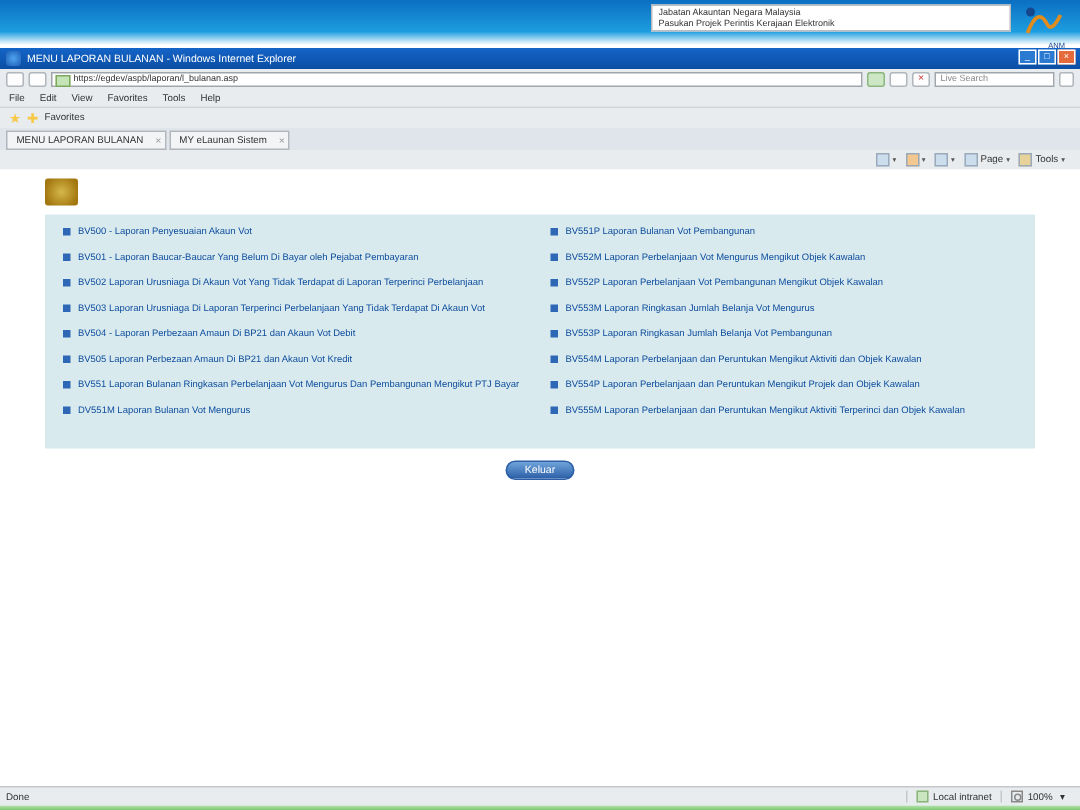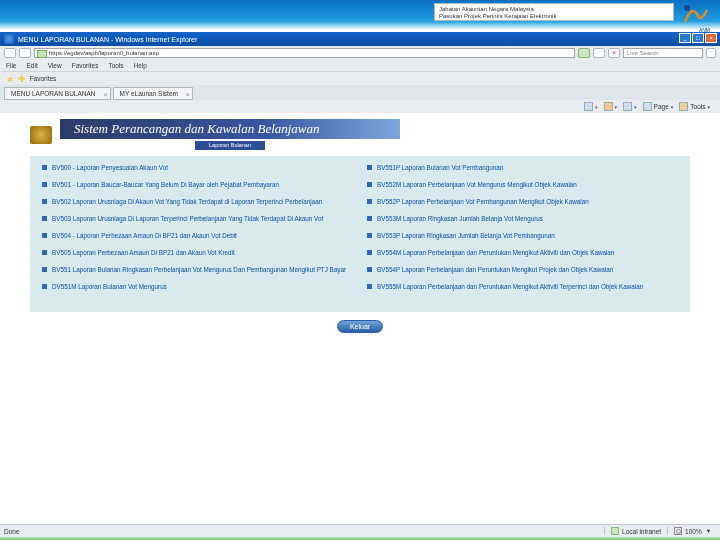--- a/index.html
+++ b/index.html
@@ -145,24 +145,20 @@
   <span class="tbitem">
       <span class="tbicon" style="background:#e7d29a"></span>
       <span>Tools</span>
       <span class="tri">▾</span>
     </span>
 </div>
 
 <div class="page">
   <div class="page-hdr">
     <div class="crest"></div>
-    <div>
-      <div class="banner">Sistem Perancangan dan Kawalan Belanjawan</div>
-      <div class="subbanner">Laporan Bulanan</div>
-    </div>
   </div>
 
   <div class="panel">
     <div class="col" id="col-left">
         <div class="item">
           <span class="bullet"></span>
           <a href="#">BV500 - Laporan Penyesuaian Akaun Vot</a>
         </div>
         <div class="item">
           <span class="bullet"></span>

